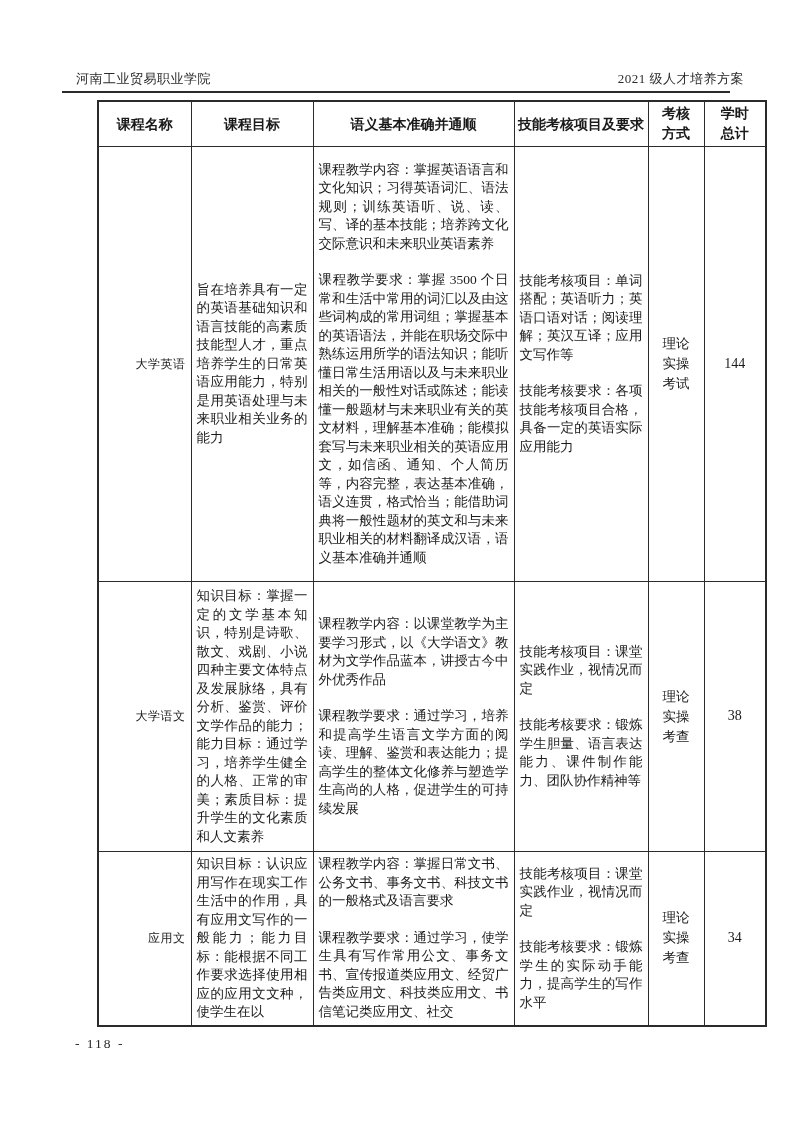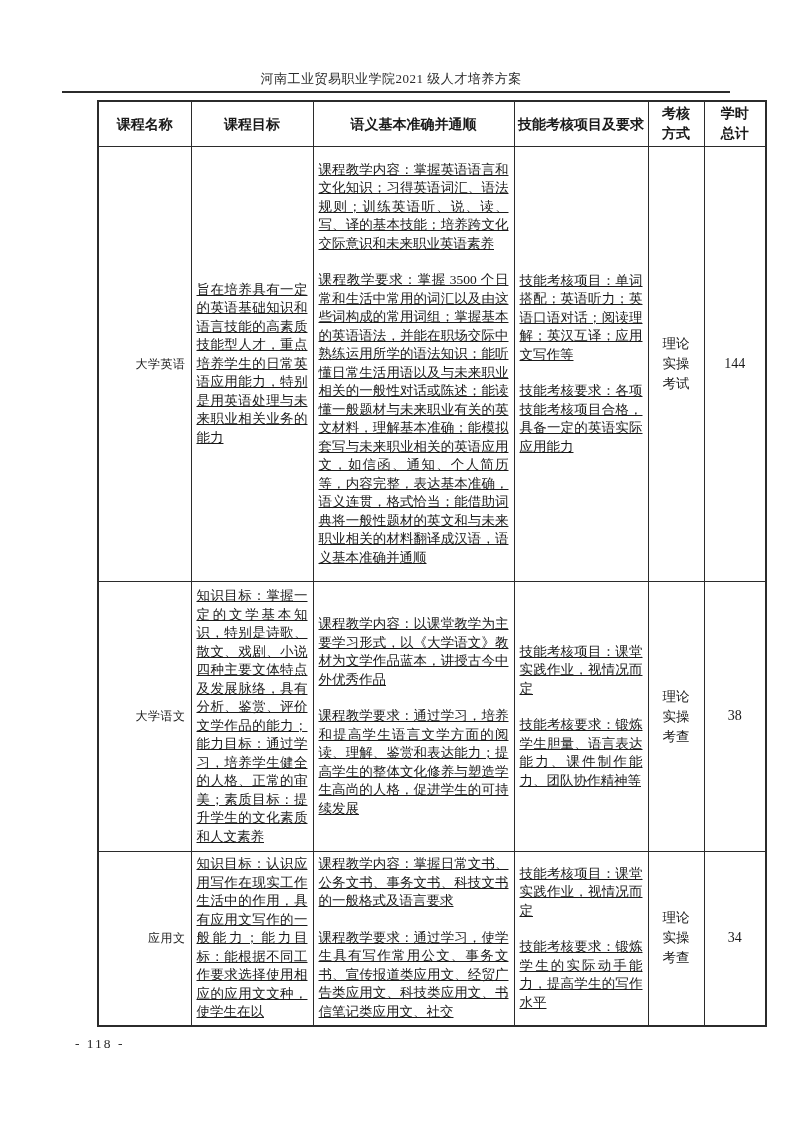--- a/index.html
+++ b/index.html
@@ -6,22 +6,22 @@
   body{
     width:793px;height:1122px;
     background:#ffffff;
     font-family:"Liberation Serif","DejaVu Serif",serif;
     color:#1a1a1a;
     position:relative;
     overflow:hidden;
   }
   .page{position:absolute;inset:0;}
   .page-header{
-    position:absolute;left:57px;top:70px;width:668px;
-    display:flex;justify-content:center;align-items:flex-end;
+    position:absolute;left:76px;top:70px;width:668px;
+    display:flex;justify-content:space-between;align-items:flex-end;
     font-size:13px;color:#2a2a2a;letter-spacing:.5px;
   }
   .header-rule{
     position:absolute;left:62px;top:91px;width:668px;height:2px;background:#2b2b2b;
   }
   table.course-table{
     position:absolute;left:62px;top:100px;width:668px;
     border-collapse:collapse;table-layout:fixed;
     font-size:13.5px;line-height:18.5px;
   }
@@ -33,21 +33,21 @@
     overflow:hidden;
   }
   .course-table tr.bottom-row td{border-bottom:2px solid #2b2b2b;}
   .course-table th{
     font-weight:bold;font-size:14px;text-align:center;line-height:19px;
     height:34px;padding:2px 2px;
   }
   .va-top{vertical-align:top;}
   .va-mid{vertical-align:middle;}
   .cell-name{text-align:right;font-size:12px;letter-spacing:.5px;}
-  .just{text-align:justify;text-decoration:underline;}
+  .just{text-align:justify;}
   .course-table p{margin:0 0 18px 0;}
   .course-table p:last-child{margin-bottom:0;}
   .narrow{width:30px;margin:0 auto;text-align:center;line-height:20px;}
   .cell-hours{text-align:center;font-size:14px;}
   .r1{height:435px;}
   .r2{height:270px;}
   .r3{height:163px;}
   .page-footer{
     position:absolute;left:75px;top:1036px;
     font-size:13.5px;color:#2a2a2a;letter-spacing:2px;

